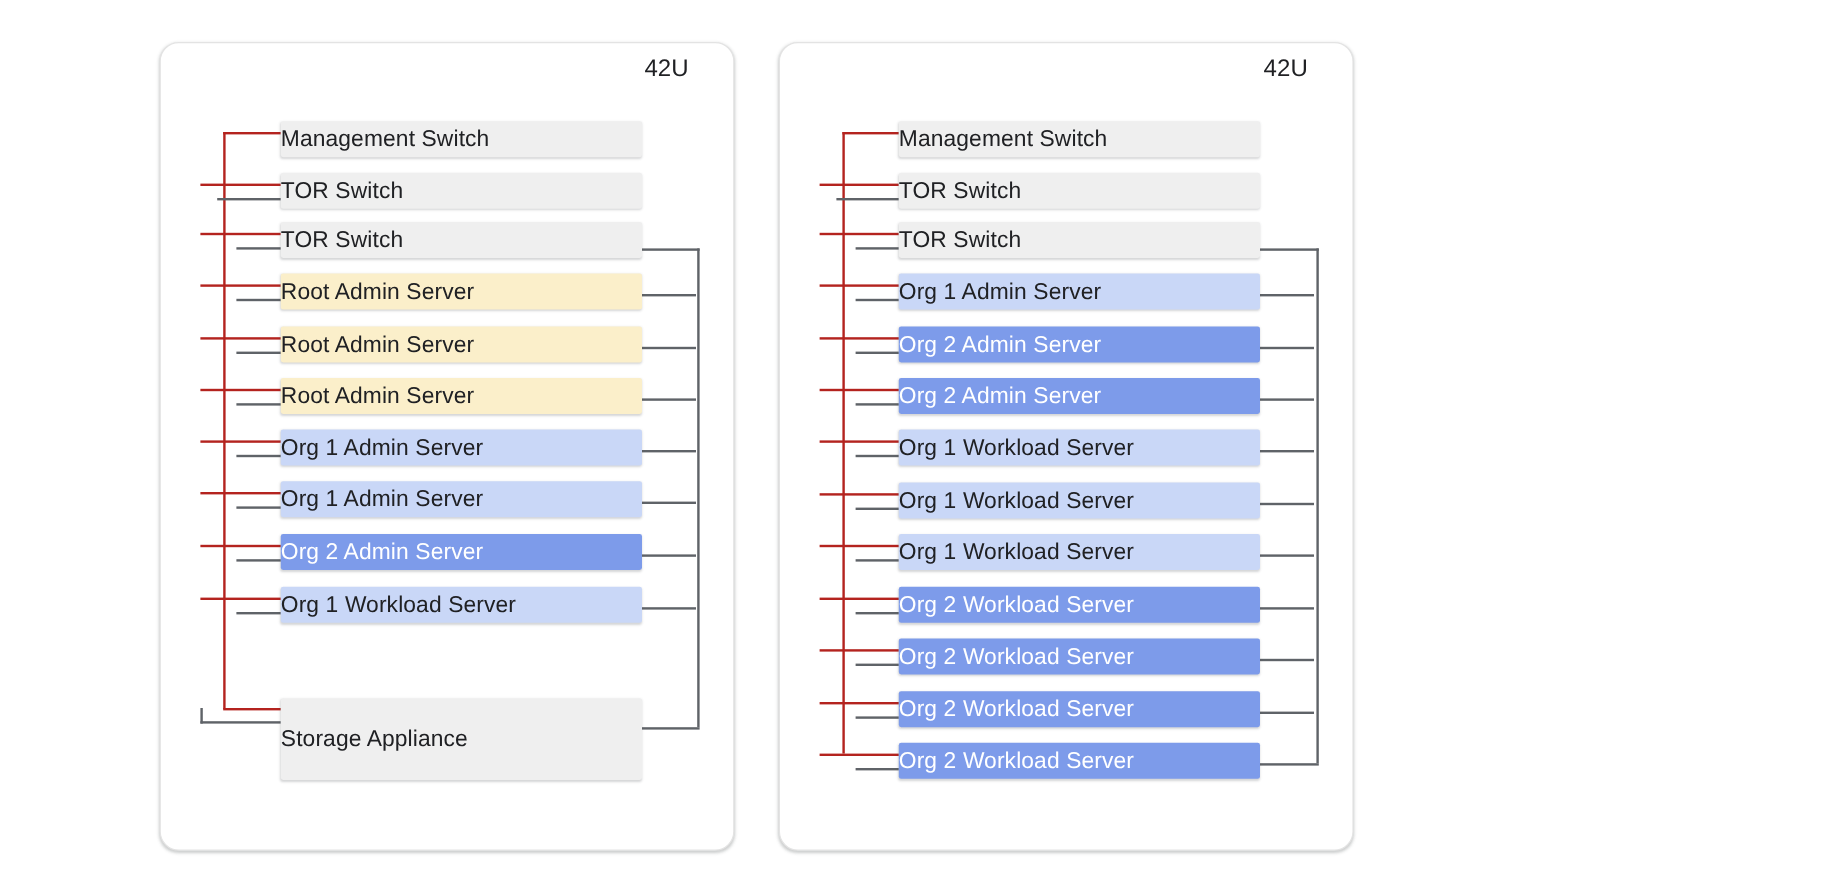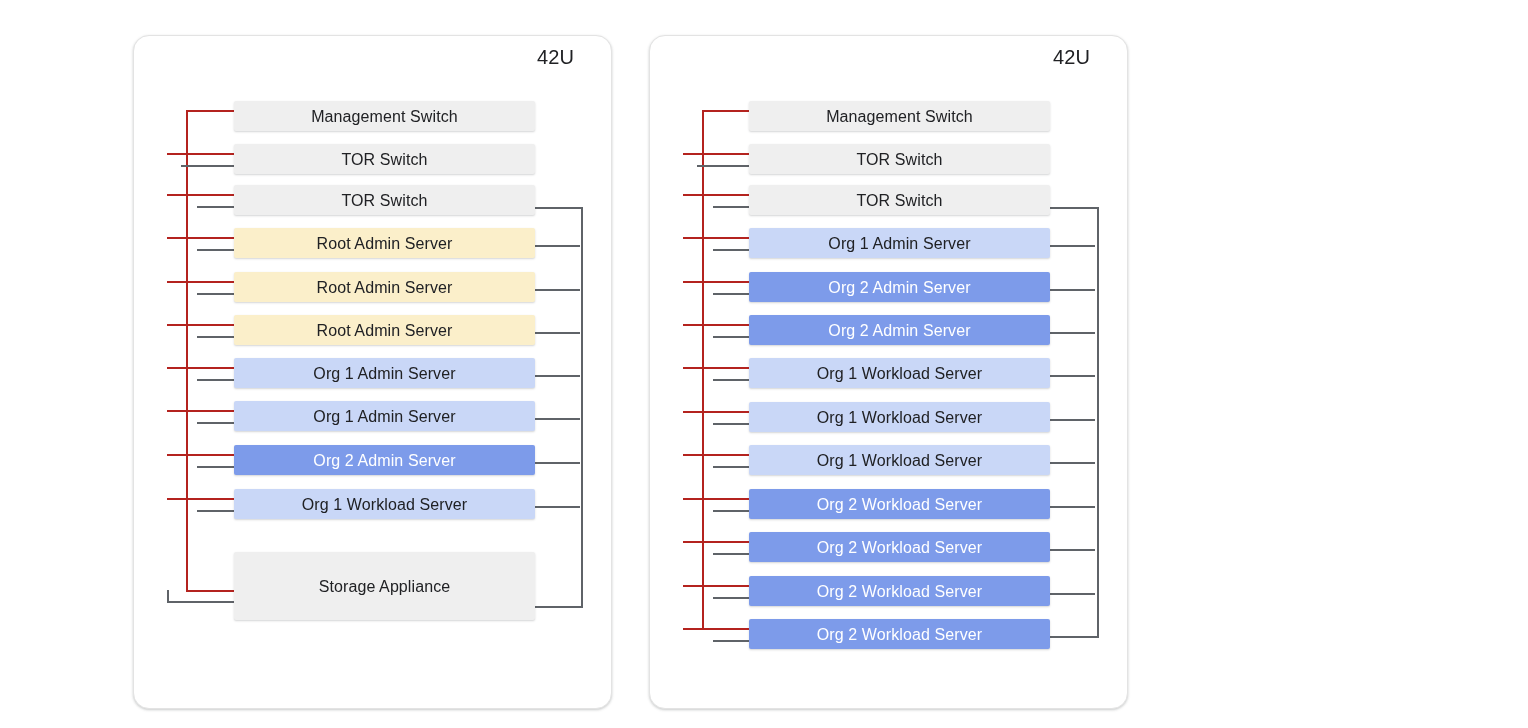--- a/index.html
+++ b/index.html
@@ -30,22 +30,22 @@
     letter-spacing:.1px;
     white-space:nowrap;
   }
 
   
   .unit{
     position:absolute;
     box-sizing:border-box;
     display:flex;
     align-items:center;
-    justify-content:center;
-    font-size:16px;
+    justify-content:flex-start;
+    font-size:19px;
     line-height:19px;
     letter-spacing:.1px;
     white-space:nowrap;
     border-radius:2px;
     box-shadow:0 1px 2px rgba(60,64,67,.22);
     z-index:5;
   }
   .u-grey{background:#efefef;color:#202124;}
   .u-cream{background:#fbefca;color:#202124;}
   .u-lightblue{background:#c9d7f7;color:#202124;}
@@ -139,21 +139,21 @@
       </div>
       <div class="unit u-lightblue" style="left: 234px; top: 401px; width: 301px; height: 30px;">
         <span>Org 1 Admin Server</span>
       </div>
       <div class="unit u-blue" style="left: 234px; top: 445px; width: 301px; height: 30px;">
         <span>Org 2 Admin Server</span>
       </div>
       <div class="unit u-lightblue" style="left: 234px; top: 489px; width: 301px; height: 30px;">
         <span>Org 1 Workload Server</span>
       </div>
-      <div class="unit u-grey" style="left: 234px; top: 552px; width: 301px; height: 68px;">
+      <div class="unit u-grey" style="left: 234px; top: 582px; width: 301px; height: 68px;">
         <span>Storage Appliance</span>
       </div>
     </div>
 
   <div class="rack" style="left:649px;top:35px;width:477px;height:672px;"></div>
   <div class="rack-label" style="left:1053px;top:47px;">42U</div>
   <div id="rack2-wires">
       <div class="wire wire-red" style="left: 702px; top: 110px; width: 2px; height: 518px;"></div>
       <div class="wire wire-red" style="left: 702px; top: 110px; width: 47px; height: 2px;"></div>
       <div class="wire wire-red" style="left: 683px; top: 153px; width: 66px; height: 2px;"></div>

